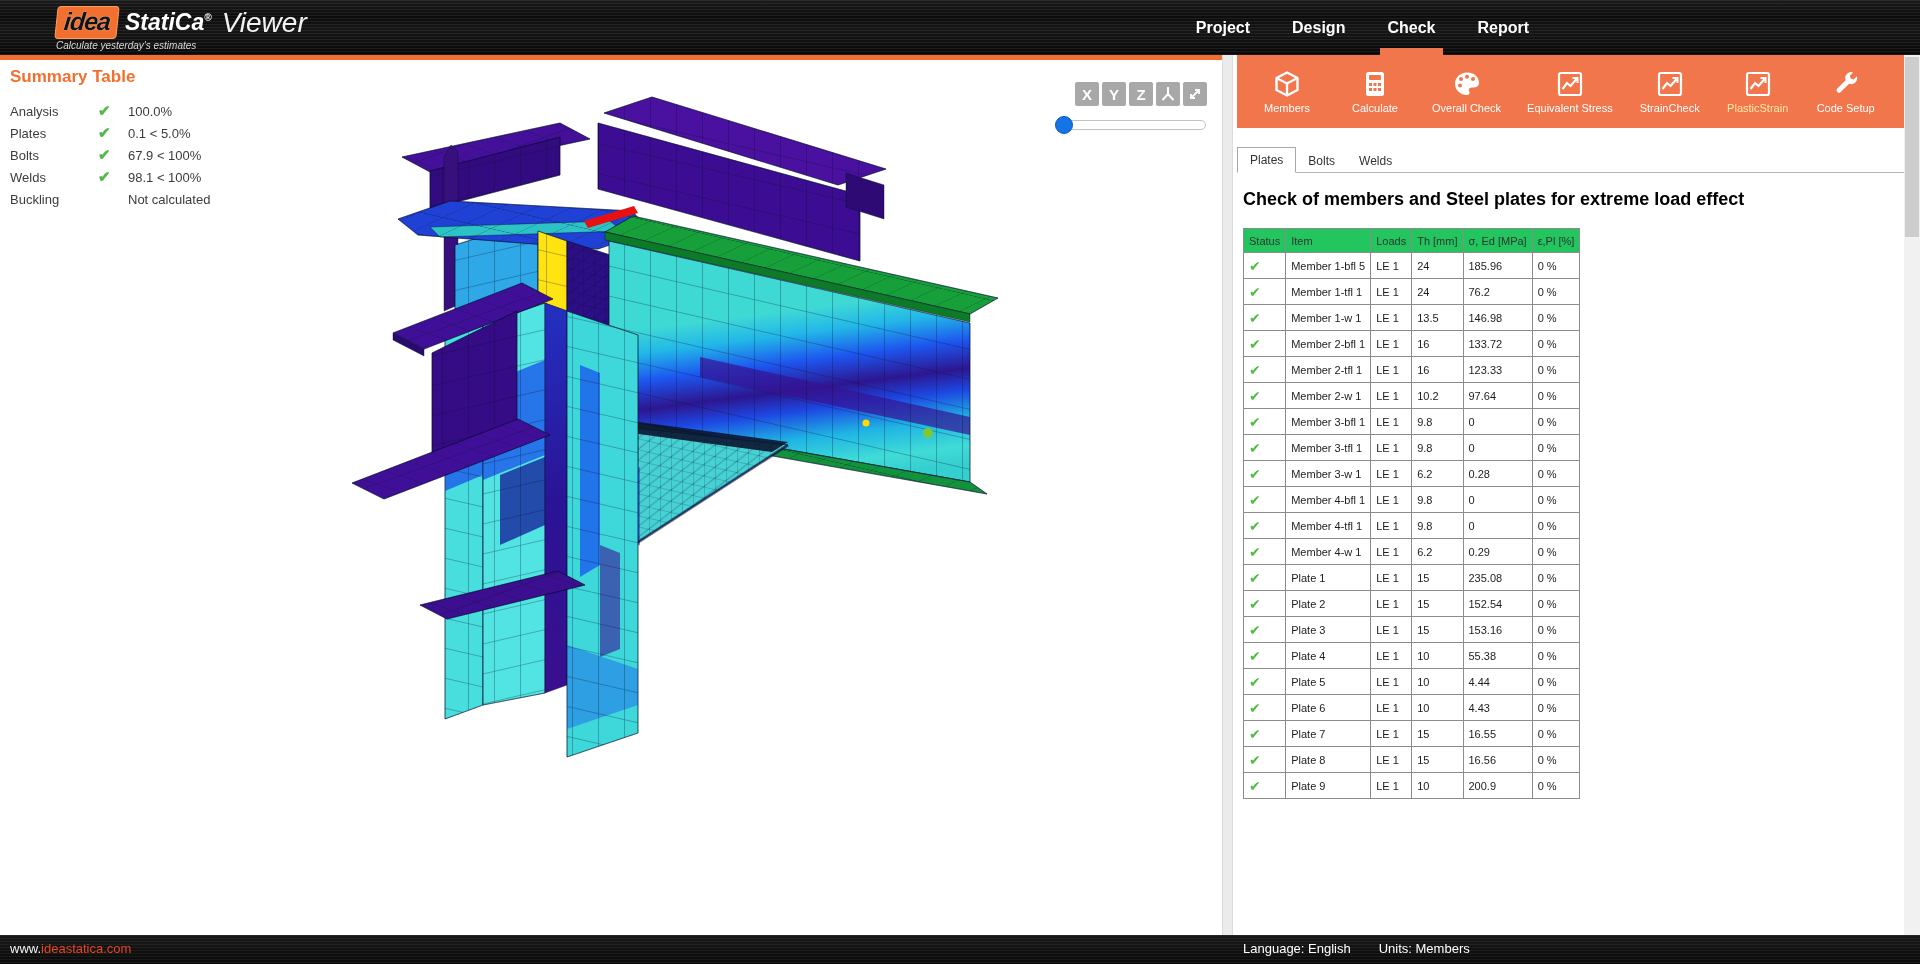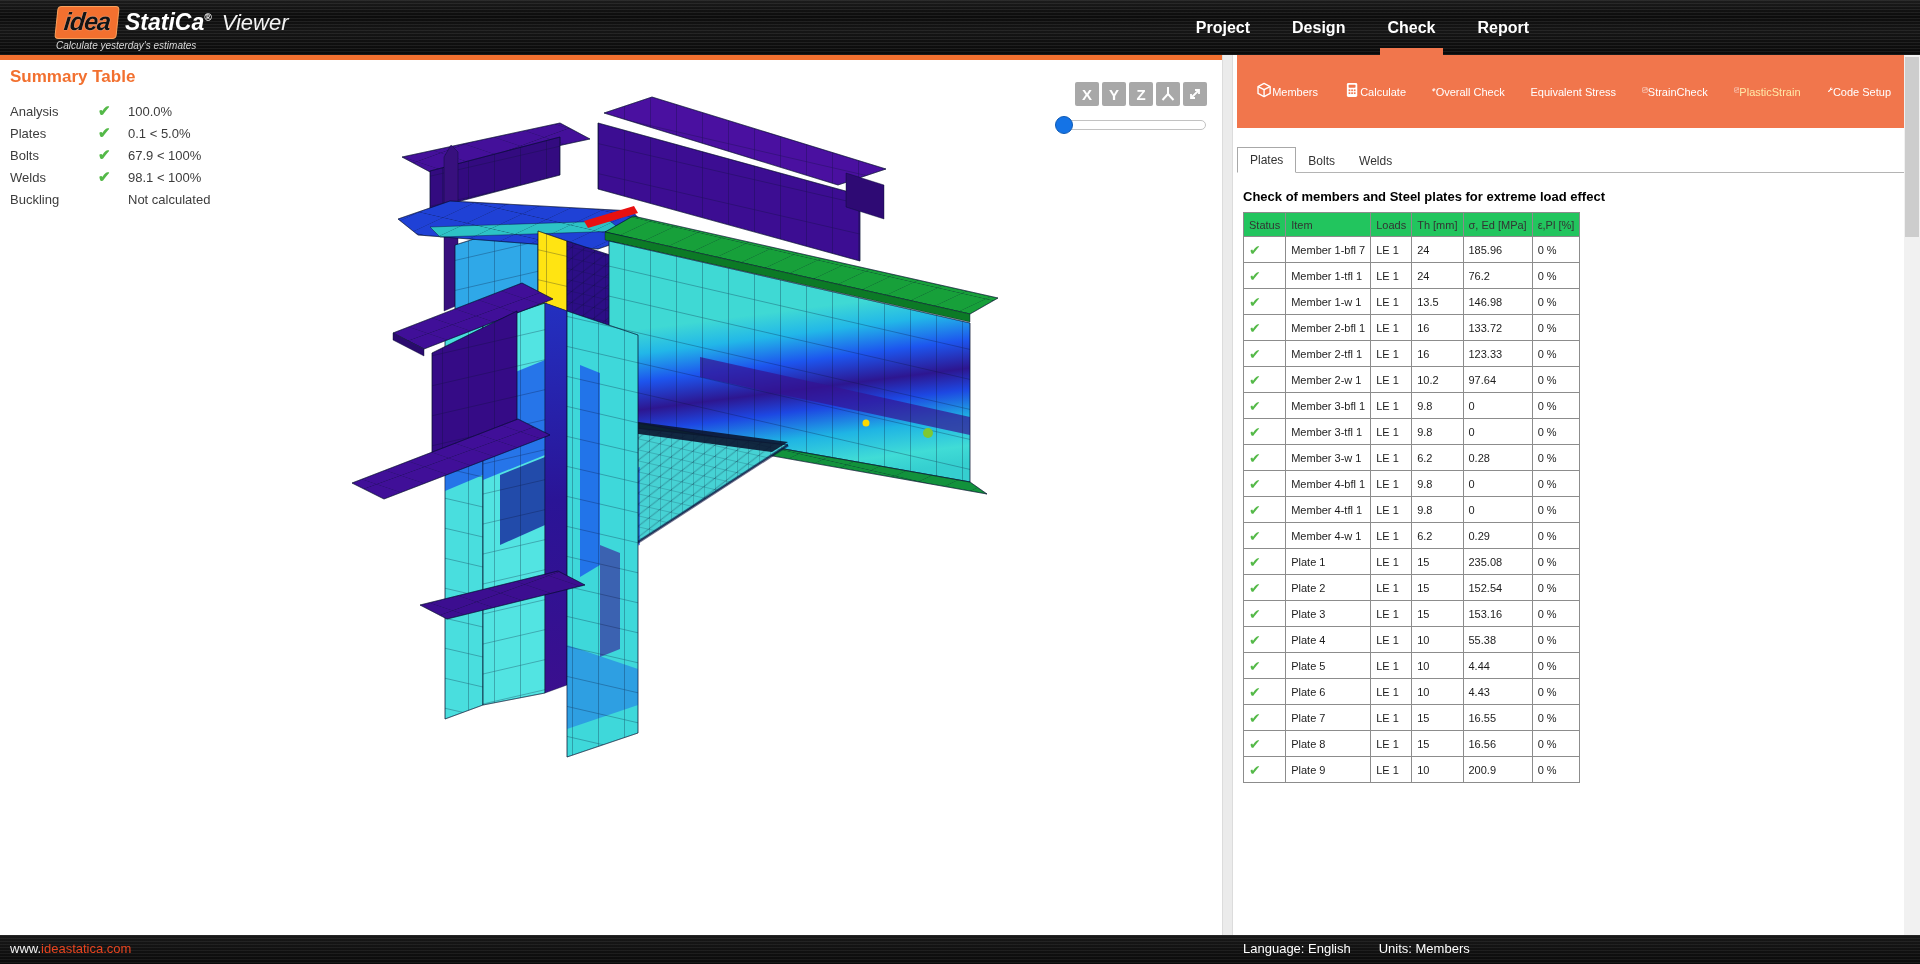--- a/index.html
+++ b/index.html
@@ -21,21 +21,21 @@
   .logo-box{
     background:var(--accent_orange,#f5831f);
     border:1px solid #f9a15c;border-radius:4px;
     padding:0 7px 2px 7px;margin-right:7px;
     font-style:italic;font-weight:900;font-size:25px;letter-spacing:-1px;
     color:#131313;text-shadow:0 0 1px #ffffff;
     transform:skewX(-6deg);
   }
   .logo-statica{font-style:italic;font-weight:700;font-size:23px;color:#fff;}
   .logo-reg{font-size:10px;vertical-align:super;}
-  .logo-viewer{font-style:italic;font-weight:400;font-size:22px;color:#f2f2f2;margin-left:10px;}
+  .logo-viewer{font-style:italic;font-weight:400;font-size:28px;color:#f2f2f2;margin-left:10px;}
   .tagline{font-style:italic;font-size:10px;color:#d8d8d8;margin-top:1px;}
   .nav{position:absolute;right:370px;top:0;height:55px;display:flex;}
   .nav-item{
     position:relative;height:55px;display:flex;align-items:center;
     padding:0 21px;font-size:16px;font-weight:700;color:#fff;cursor:pointer;text-align:center;
   }
   .nav-item.active::after{
     content:"";position:absolute;left:15%;width:70%;bottom:0;height:7px;
     background:var(--toolbar_orange,#f1764c);
   }
@@ -71,39 +71,39 @@
     position:absolute;left:-1px;top:-1px;width:16px;height:16px;border-radius:50%;
     background:var(--slider_blue,#1473e6);border:1px solid #0e5ab4;cursor:pointer;
   }
   
   .toolbar{
     margin-left:4px;margin-right:16px;height:73px;
     background:var(--toolbar_orange,#f1764c);
     display:flex;align-items:center;padding-left:6px;box-sizing:border-box;
   }
   .tool-item{
-    display:flex;flex-direction:row;align-items:center;justify-content:center;
+    display:flex;flex-direction:column;align-items:center;justify-content:center;
     min-width:62px;padding:0 13px;color:#fff;cursor:pointer;height:100%;
   }
   .tool-item svg{width:28px;height:28px;margin-bottom:4px;}
   .tool-label{font-size:11px;white-space:nowrap;}
   .tool-label.hl{color:var(--highlight_label,#ffe9a8);}
   
   .tabstrip{
     margin:18px 16px 0 4px;display:flex;align-items:flex-end;height:26px;
     border-bottom:1px solid #b4b4b4;
   }
   .tab{
     font-size:12px;color:#333;padding:5px 12px;cursor:pointer;position:relative;top:1px;
   }
   .tab.active{
     background:#fff;border:1px solid #a8a8a8;border-bottom:1px solid #fff;
   }
   
-  .check-heading{margin:16px 0 8px 10px;font-size:13px;font-weight:700;color:#000;}
+  .check-heading{margin:16px 0 18px 10px;font-size:18px;font-weight:700;color:#000;}
   table.check{
     margin-left:10px;border-collapse:collapse;table-layout:fixed;font-size:11px;color:#1c1c1c;
   }
   table.check th, table.check td{
     border:1px solid #8c8c8c;padding:0 5px;height:26px;box-sizing:border-box;
     text-align:left;font-weight:400;white-space:nowrap;overflow:hidden;
   }
   table.check thead th{height:24px;background:#22c55e;color:#333;}
   td.status-cell{text-align:center;color:var(--check_green,#54b948);font-size:14px;font-weight:700;}
   
@@ -442,21 +442,21 @@
         <th>Loads</th>
         <th>Th [mm]</th>
         <th>σ, Ed [MPa]</th>
         <th>ε,Pl [%]</th>
       </tr>
     </thead>
     <tbody>
 
         <tr>
           <td class="status-cell">✔</td>
-          <td>Member 1-bfl 7</td>
+          <td>Member 1-bfl 5</td>
           <td>LE 1</td>
           <td>24</td>
           <td>185.96</td>
           <td>0 %</td>
         </tr>
 
         <tr>
           <td class="status-cell">✔</td>
           <td>Member 1-tfl 1</td>
           <td>LE 1</td>

